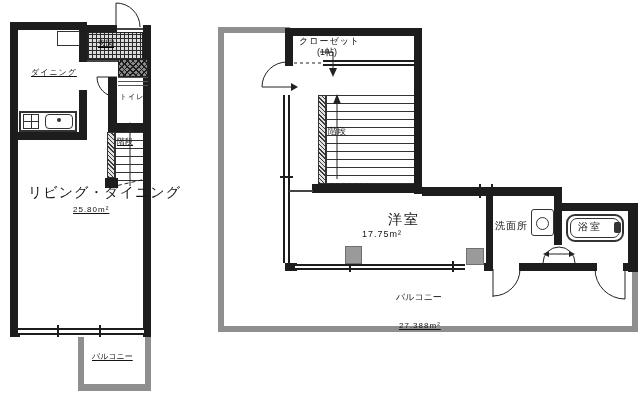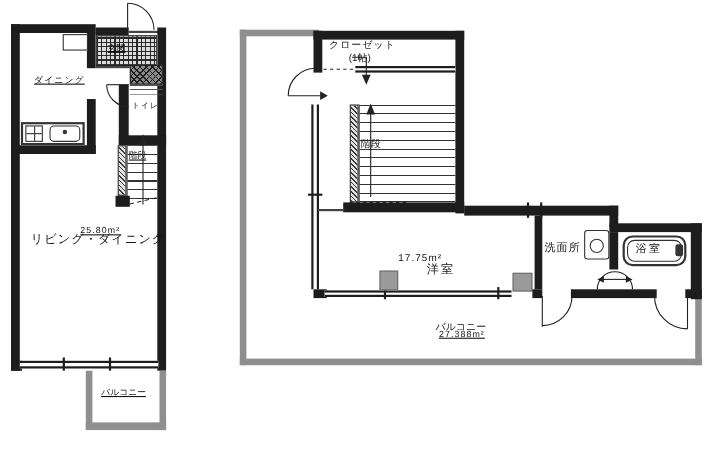--- a/index.html
+++ b/index.html
@@ -20,21 +20,21 @@
       background-image:repeating-linear-gradient(45deg,#1c1c1c 0 1px,transparent 1px 4px),
                        repeating-linear-gradient(-45deg,#1c1c1c 0 1px,transparent 1px 4px);}
   .shelf{position:absolute;background-image:repeating-linear-gradient(to bottom,#555 0 1px,transparent 1px 4px);}
   .steps{position:absolute;border-left:1px solid #333;box-sizing:border-box;
       background-image:repeating-linear-gradient(to bottom,#333 0 1px,transparent 1px 8px);}
   .banister{position:absolute;background-color:#e2e2e2;border:1px solid #333;box-sizing:border-box;
       background-image:repeating-linear-gradient(45deg,#3a3a3a 0 1px,transparent 1px 3px);}
   .fixture{position:absolute;background:#fff;border:2px solid #333;box-sizing:border-box;}
   .fixthin{position:absolute;background:#fff;border:1px solid #333;box-sizing:border-box;}
   .lbl{position:absolute;color:#141414;white-space:nowrap;line-height:1;}
-  .s7{font-size:7px;} .s8{font-size:8px;text-decoration:underline;} .s9{font-size:9px;text-align:center;} .s10{font-size:10px;font-family:Liberation Serif, serif;} .s11{font-size:11px;margin-top:28px;}
+  .s7{font-size:7px;} .s8{font-size:8px;text-decoration:underline;} .s9{font-size:9px;text-align:center;} .s10{font-size:10px;font-family:Liberation Serif, serif;} .s11{font-size:14px;}
   svg.overlay{position:absolute;left:0;top:0;width:640px;height:411px;pointer-events:none;}
 </style>
 </head>
 <body>
 
 <div class="fp">
 
   <div class="wall" style="left:10px;top:22px;width:8px;height:315px"></div>
   <div class="wall" style="left:10px;top:22px;width:77px;height:8px"></div>
   <div class="wall" style="left:87px;top:25px;width:30px;height:7px"></div>
@@ -123,21 +123,21 @@
   <div class="abs" style="left:614px;top:222px;width:7px;height:11px;background:#333;border-radius:2px"></div>
 
   <div class="lbl s9" style="left:299px;top:37px;letter-spacing:1px">クローゼット</div>
   <div class="lbl s9" style="left:317px;top:48px">(1帖)</div>
   <div class="lbl s9" style="left:328px;top:127px">階段</div>
   <div class="lbl s11" style="left:388px;top:212px;letter-spacing:2px">洋室</div>
   <div class="lbl s9" style="left:362px;top:230px;letter-spacing:1px">17.75m²</div>
   <div class="lbl s10" style="left:495px;top:221px;letter-spacing:1px">洗面所</div>
   <div class="lbl s10" style="left:578px;top:222px;letter-spacing:2px">浴室</div>
   <div class="lbl s9" style="left:396px;top:293px">バルコニー</div>
-  <div class="lbl s8" style="left:399px;top:300px;letter-spacing:1px">27.388m²</div>
+  <div class="lbl s8" style="left:399px;top:322px;letter-spacing:1px">27.388m²</div>
 
   <svg class="overlay" viewBox="0 0 640 411">
     <g stroke="#222" stroke-width="1" fill="none">
 
       <path d="M 116 3 L 116 27"></path>
       <path d="M 116 3 A 24 24 0 0 1 140 27"></path>
 
       <path d="M 97 77 L 117 77"></path>
       <path d="M 97 77 A 20 20 0 0 0 117 97"></path>
 

